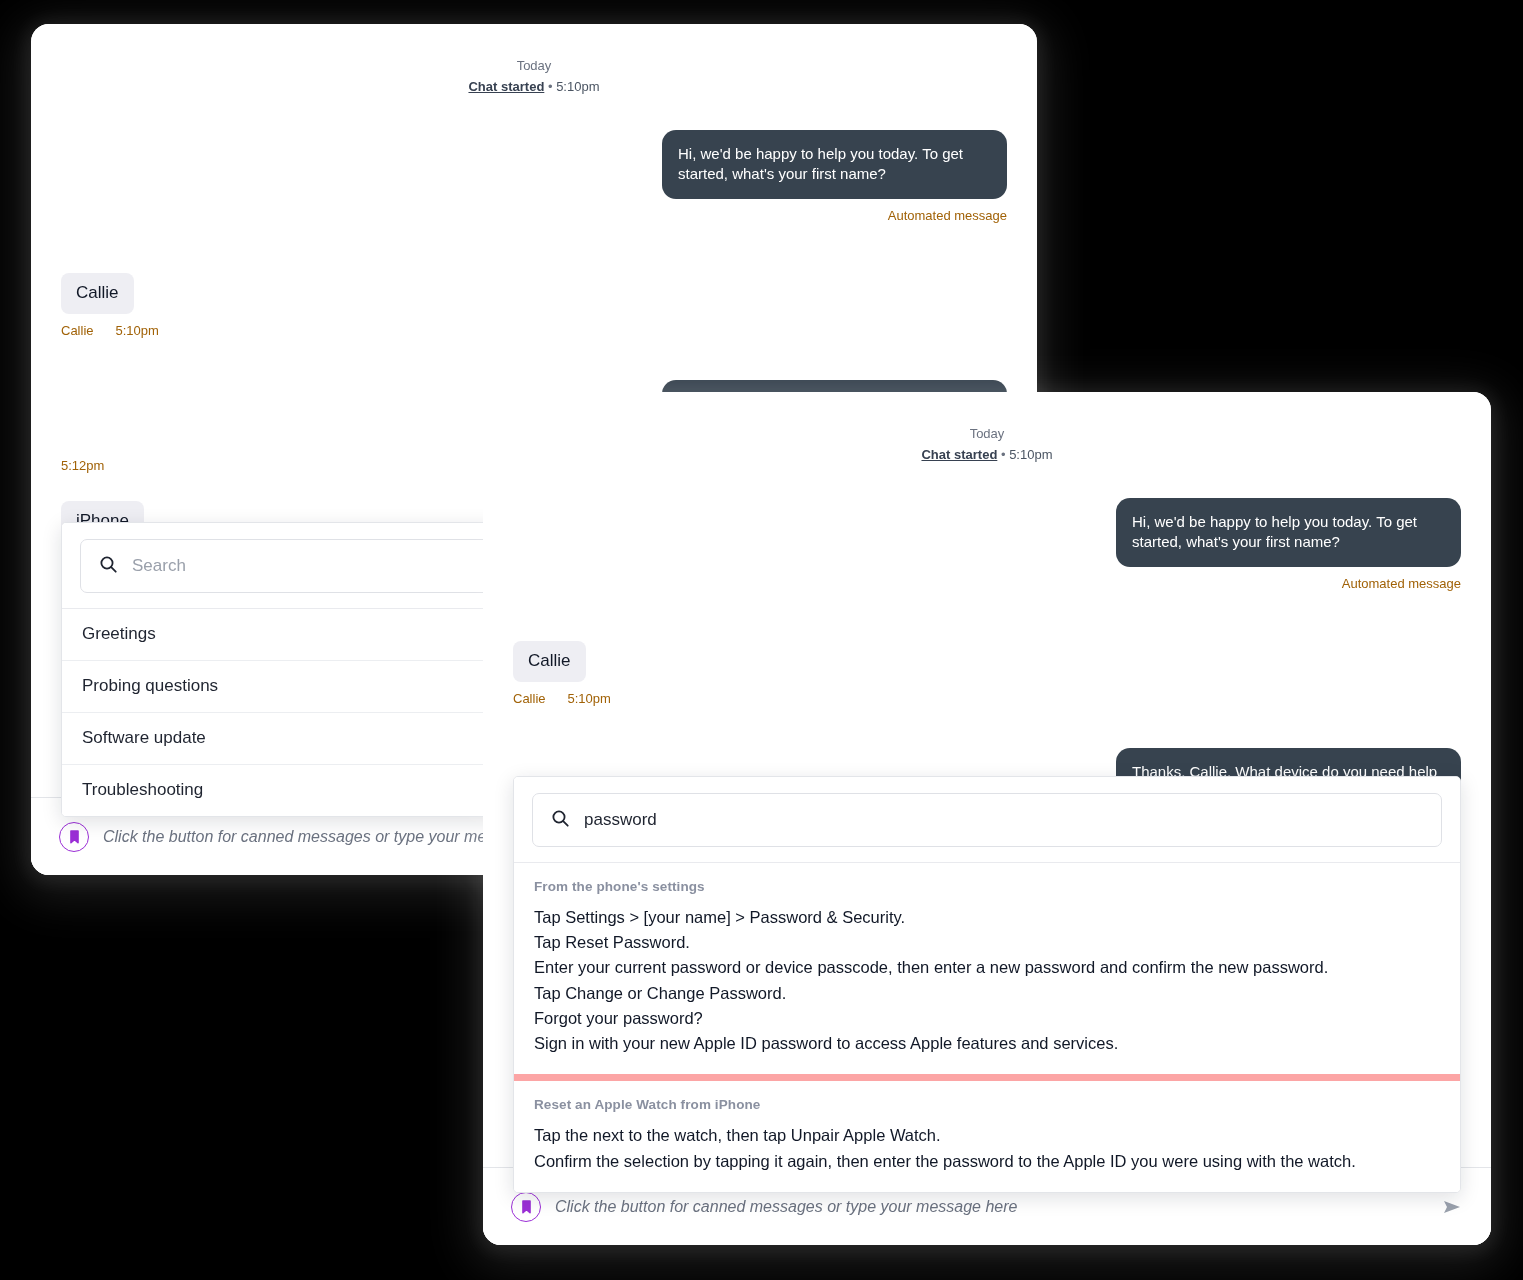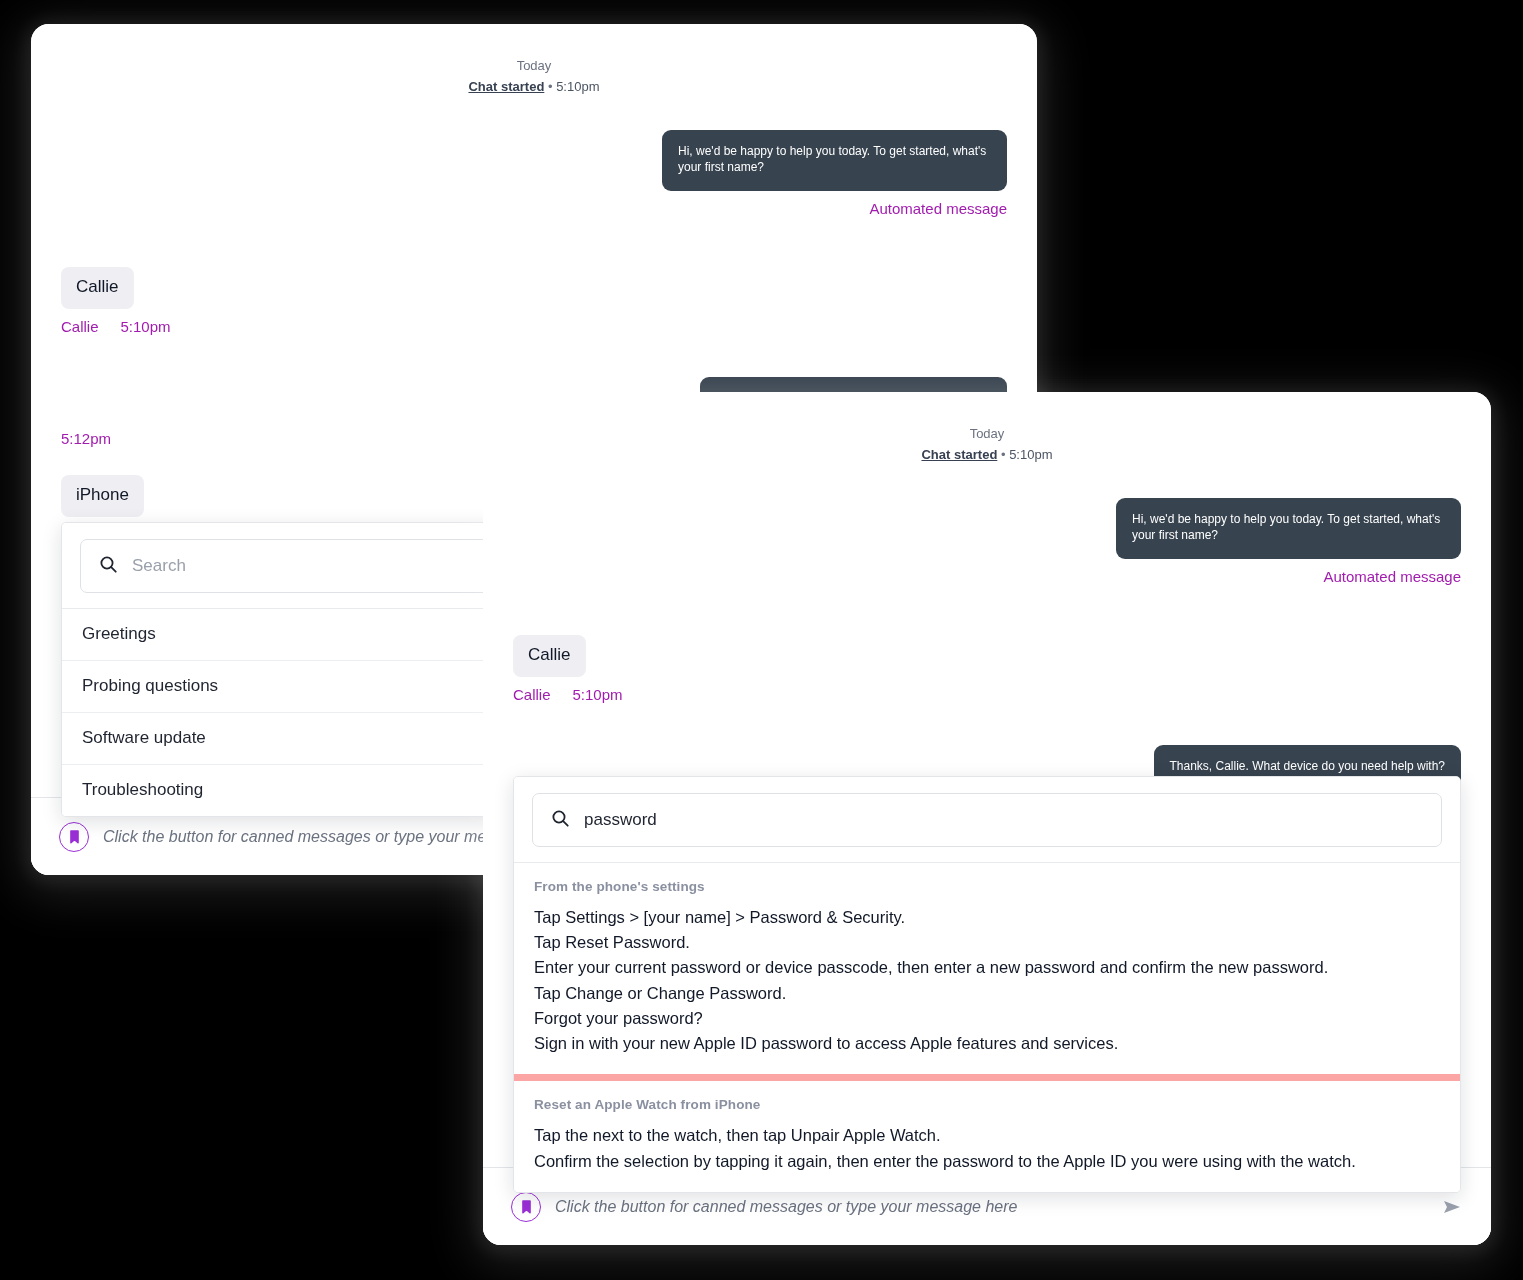--- a/index.html
+++ b/index.html
@@ -58,42 +58,42 @@
     margin-bottom: 36px;
   }
   .chat-started .bold { font-weight: bold; color: #374151; text-decoration: underline; }
   .chat-started .dot { color: #6b7280; }
 
   .msg-row { display: flex; flex-direction: column; }
   .msg-row.out { align-items: flex-end; }
   .msg-row.in  { align-items: flex-start; text-align: center; }
 
   .bubble {
-    border-radius: 9px;
+    border-radius: 14px;
     line-height: 1.33;
-    font-size: 12px;
+    font-size: 15px;
     max-width: 345px;
     word-wrap: break-word;
   }
   .bubble.out {
     background: #37434f;
     color: #ffffff;
     padding: 14px 16px 15px 16px;
   }
   .bubble.in {
     background: #eeeef3;
     color: #111827;
     padding: 9px 15px 10px 15px;
     font-size: 17px;
     border-radius: 8px;
   }
   .meta {
     display: flex;
-    font-size: 15px;
-    color: #a21caf;
+    font-size: 13px;
+    color: #a16207;
     margin-top: 9px;
   }
   .meta.out { width: 100%; justify-content: space-between; }
   .meta.out.right-only { justify-content: flex-end; }
   .meta.in { gap: 22px; }
   .gap-lg { height: 50px; }
   .gap-md { height: 42px; }
   .gap-sm { height: 28px; }
 
   

